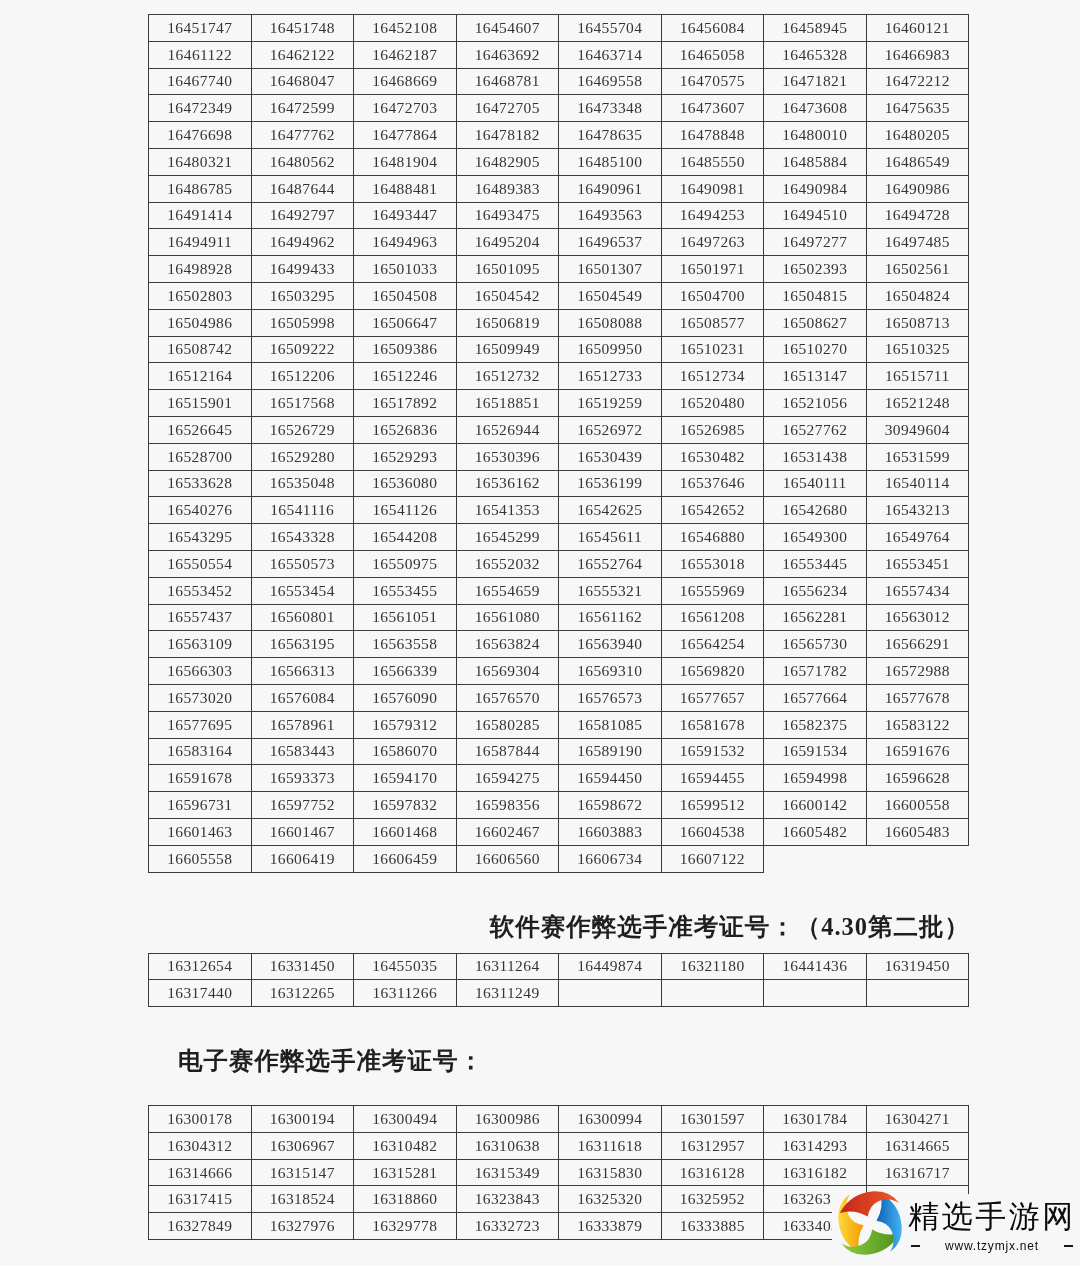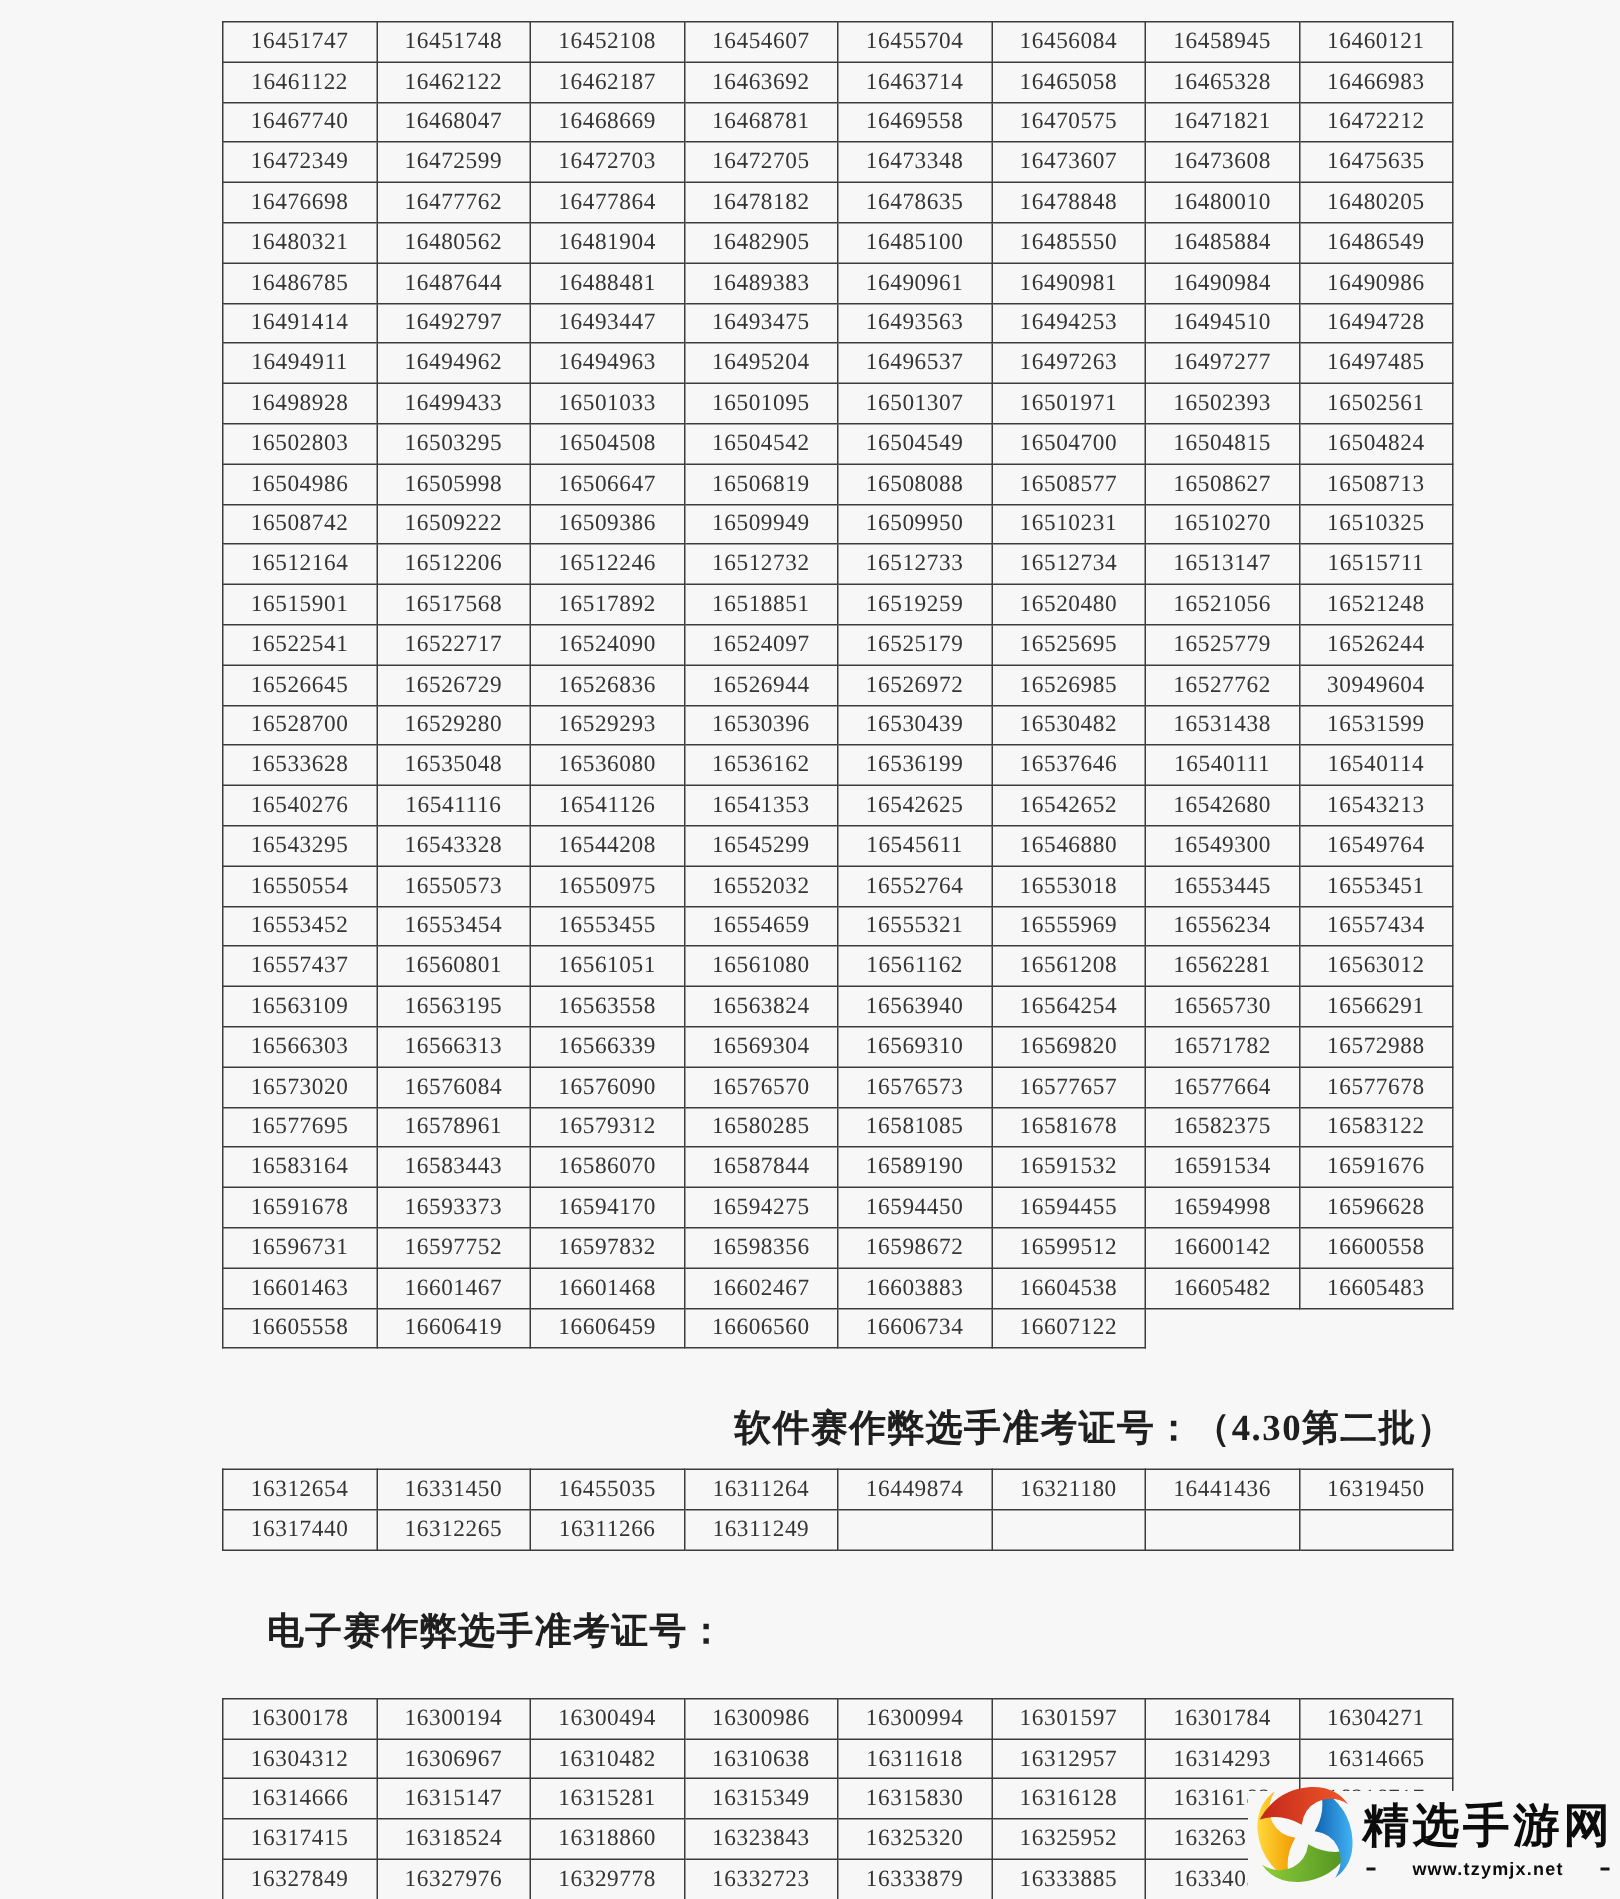--- a/index.html
+++ b/index.html
@@ -72,32 +72,32 @@
     position: absolute;
     left: 74px;
     top: 3px;
     right: 2px;
     text-align: center;
     font-family: "Liberation Sans", "DejaVu Sans", sans-serif;
     color: #0c0c0c;
   }
   .wm-title {
     font-size: 31px;
-    font-weight: 700;
+    font-weight: 400;
     letter-spacing: 2.5px;
     line-height: 40px;
     white-space: nowrap;
   }
   .wm-url-row {
     display: flex;
     align-items: center;
     justify-content: center;
     margin-top: 2px;
     font-size: 12px;
-    font-weight: bold;
+    font-weight: normal;
     letter-spacing: 0.8px;
     white-space: nowrap;
     gap: 20px;
   }
   .wm-line {
     width: 37px;
     border-top: 2.5px solid #141414;
     margin: 0 5px;
   }
 </style>
@@ -250,30 +250,20 @@
         </tr>
         <tr>
           <td>16515901</td>
           <td>16517568</td>
           <td>16517892</td>
           <td>16518851</td>
           <td>16519259</td>
           <td>16520480</td>
           <td>16521056</td>
           <td>16521248</td>
-        </tr>
-        <tr>
-          <td>16522541</td>
-          <td>16522717</td>
-          <td>16524090</td>
-          <td>16524097</td>
-          <td>16525179</td>
-          <td>16525695</td>
-          <td>16525779</td>
-          <td>16526244</td>
         </tr>
         <tr>
           <td>16526645</td>
           <td>16526729</td>
           <td>16526836</td>
           <td>16526944</td>
           <td>16526972</td>
           <td>16526985</td>
           <td>16527762</td>
           <td>30949604</td>

